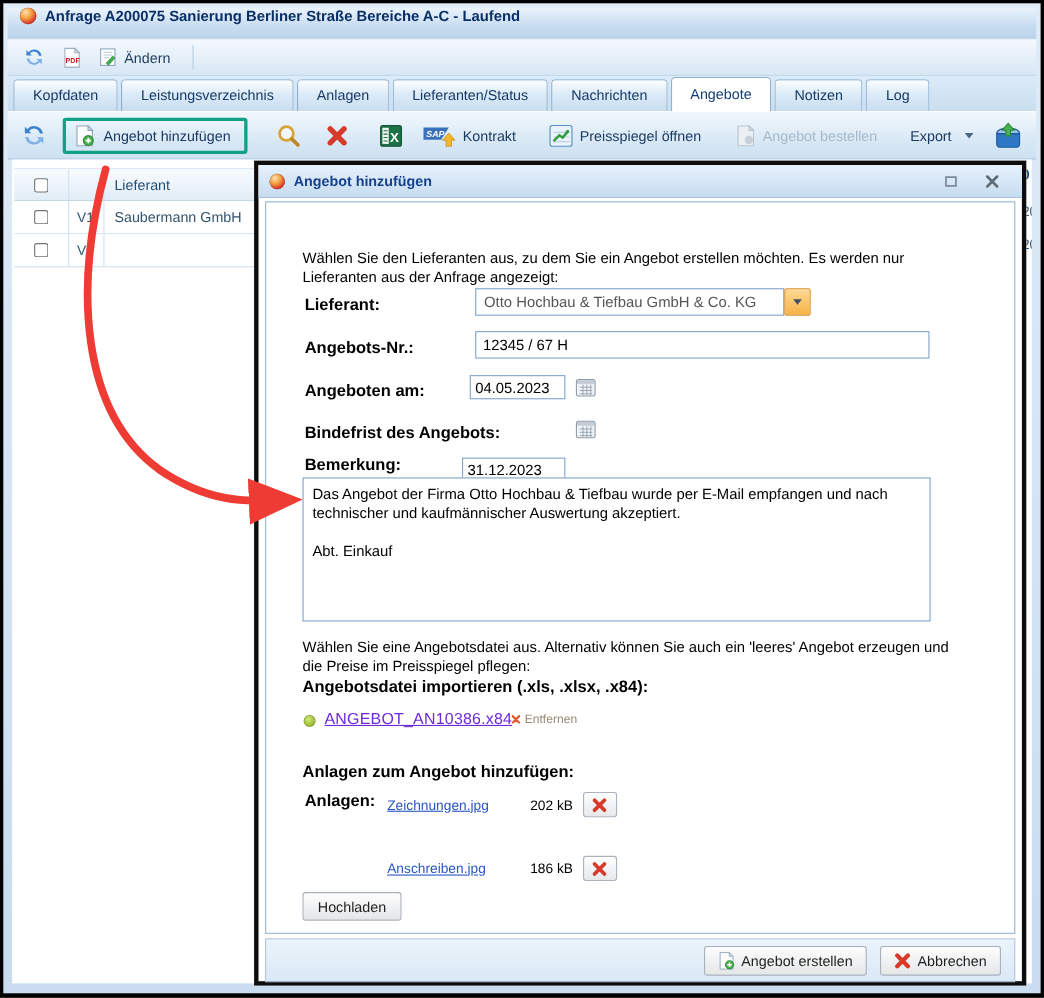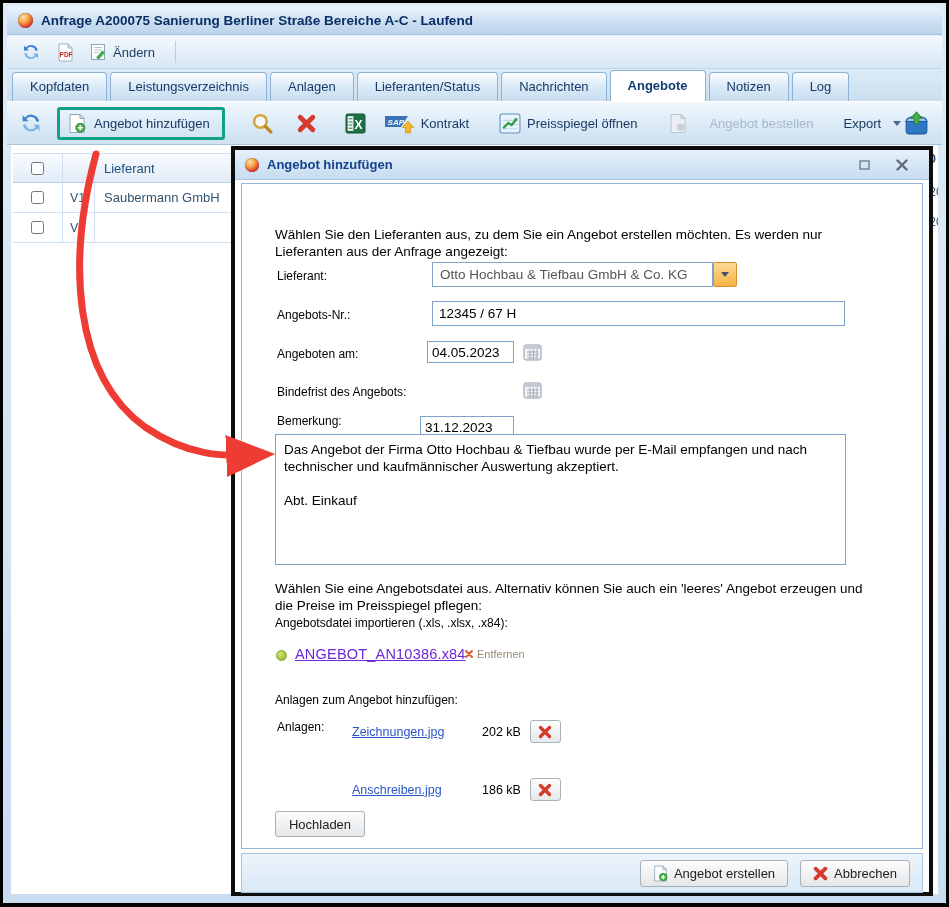--- a/index.html
+++ b/index.html
@@ -5,21 +5,21 @@
   * { margin:0; padding:0; box-sizing:border-box; }
   html,body { width:949px; height:907px; }
   body { font-family:"Liberation Sans", sans-serif; background:#000; position:relative; overflow:hidden; }
   .frame { position:absolute; inset:0; background:#000; }
   .window { position:absolute; left:3px; top:3px; right:3px; bottom:4px;
             background:linear-gradient(#dfecf8,#c9dcf0); }
 
   
   .titlebar { position:absolute; left:4px; top:4px; right:4px; height:28px;
               background:linear-gradient(#eaf3fc,#c9ddf1 60%,#bcd4ec);
-              display:flex; align-items:center; padding-left:11px; gap:8px;
+              display:flex; padding-left:11px; gap:8px;
               border-bottom:1px solid #aac4de; }
   .sphere { width:15px; height:15px; border-radius:50%; flex:0 0 auto;
             background:radial-gradient(circle at 35% 28%, #ffe3b0 0%, #f4a03f 38%, #d9372b 72%, #981d1d 100%);
             box-shadow:inset 0 0 1px #7a1414; }
   .win-title { font-size:13.5px; font-weight:bold; color:#0a2f66; }
 
   
   .toolbar1 { position:absolute; left:4px; top:33px; right:4px; height:33px;
               background:linear-gradient(#f4f9fd,#d7e7f5);
               display:flex; align-items:center; padding-left:14px; gap:16px;
@@ -28,31 +28,31 @@
   .tbtn-label { font-size:13px; color:#1b3a5f; }
   .vsep { width:1px; height:22px; background:#b7cde2; margin-left:4px; }
 
   
   .tabbar { position:absolute; left:4px; top:66px; right:4px; height:32px;
             background:linear-gradient(#dcebf8,#cadeef); display:flex; align-items:flex-end;
             padding-left:5px; gap:3px; }
   .tab { height:29px; line-height:27px; padding:0 17px; font-size:13px; color:#173a66;
          background:linear-gradient(#fcfeff,#dcebf8 45%,#c8ddf0);
          border:1px solid #8fb1d4; border-bottom:none; border-radius:4px 4px 0 0; }
-  .tab.active { background:#fff; font-weight:bold; color:#123c73; height:31px; line-height:30px; }
+  .tab.active { background:#fff; font-weight:normal; color:#123c73; height:31px; line-height:30px; }
 
   
   .toolbar2 { position:absolute; left:4px; top:98px; right:4px; height:44px;
               background:linear-gradient(#f2f8fd,#d5e6f4 70%,#cfe2f2);
               border-top:1px solid #fff; border-bottom:1px solid #a9c4dd;
               display:flex; align-items:center; padding-left:12px; }
   .btn-add { display:flex; align-items:center; gap:8px; margin-left:14px;
              border:3px solid #12a186; border-radius:3px; padding:3px 12px 3px 8px; background:transparent; }
   .tb2-label { font-size:13px; color:#1b3a63; white-space:nowrap; }
-  .tb2-label.disabled { color:#a7b9c9;margin-left:16px; }
+  .tb2-label.disabled { color:#a7b9c9; }
   .caret { display:inline-block; width:0; height:0; border-left:4px solid transparent;
            border-right:4px solid transparent; border-top:5px solid #4a6785; margin-left:6px; }
 
   
   .content { position:absolute; left:8px; top:142px; right:8px; bottom:9px; background:#fff; }
   .grid { position:absolute; left:2px; top:8px; width:350px; border-top:1px solid #cfe0f2; }
   .grow { display:flex; height:30px; border-bottom:1px solid #cfe0f2; align-items:center; background:#fff; }
   .grow.head { height:29px; background:linear-gradient(#f8fbfe,#e2edf8); border-bottom:1px solid #b9cfe4; }
   .gc1 { width:50px; display:flex; justify-content:center; border-right:1px solid #cfe0f2; align-self:stretch; align-items:center; }
   .gc2 { width:32px; padding-left:7px; font-size:12.5px; color:#33536f; border-right:1px solid #cfe0f2; align-self:stretch; display:flex; align-items:center; }
@@ -72,21 +72,21 @@
                display:flex; align-items:center; padding-left:10px; gap:8px;
                border-bottom:1px solid #a9c4de; }
   .dlg-title-text { font-size:13px; font-weight:bold; color:#15428b; }
   .dlg-winbtn { position:absolute; top:7px; width:18px; height:16px; display:flex; align-items:center; justify-content:center; }
   .dlg-inner { position:absolute; left:6px; top:33px; right:6px; height:666px;
                border:1px solid #97b5d6; background:#fff; }
   .dlg-footer { position:absolute; left:6px; right:6px; top:703px; height:40px;
                 background:linear-gradient(#ecf4fb,#d9e8f6); border:1px solid #aac4dc;
                 display:flex; align-items:center; justify-content:flex-end; gap:12px; padding-right:12px; }
 
-  .lbl { position:absolute; font-size:12px; color:#000; white-space:nowrap; }
+  .lbl { position:absolute; font-size:15px; color:#000; white-space:nowrap;font-weight:bold; }
   .para { position:absolute; font-size:13.5px; color:#000; line-height:17px; }
   .ibox { position:absolute; border:1px solid #7fa3cb; background:#fff; font-size:13.5px;
           color:#000; padding:0 6px; font-family:"Liberation Sans", sans-serif; }
   .selbox { position:absolute; border:1px solid #7fa3cb; background:#fff; font-size:13.5px;
             color:#555; display:flex; align-items:center; padding-left:7px; }
   .selbtn { position:absolute; width:24px; border:1px solid #d9902a; border-radius:2px;
             background:linear-gradient(#fcd995,#f6b445); background:linear-gradient(#fcd995,#f6b445);
             display:flex; align-items:center; justify-content:center; }
   .selbtn i { width:0; height:0; border-left:4px solid transparent; border-right:4px solid transparent;
               border-top:5px solid #44506a; }

